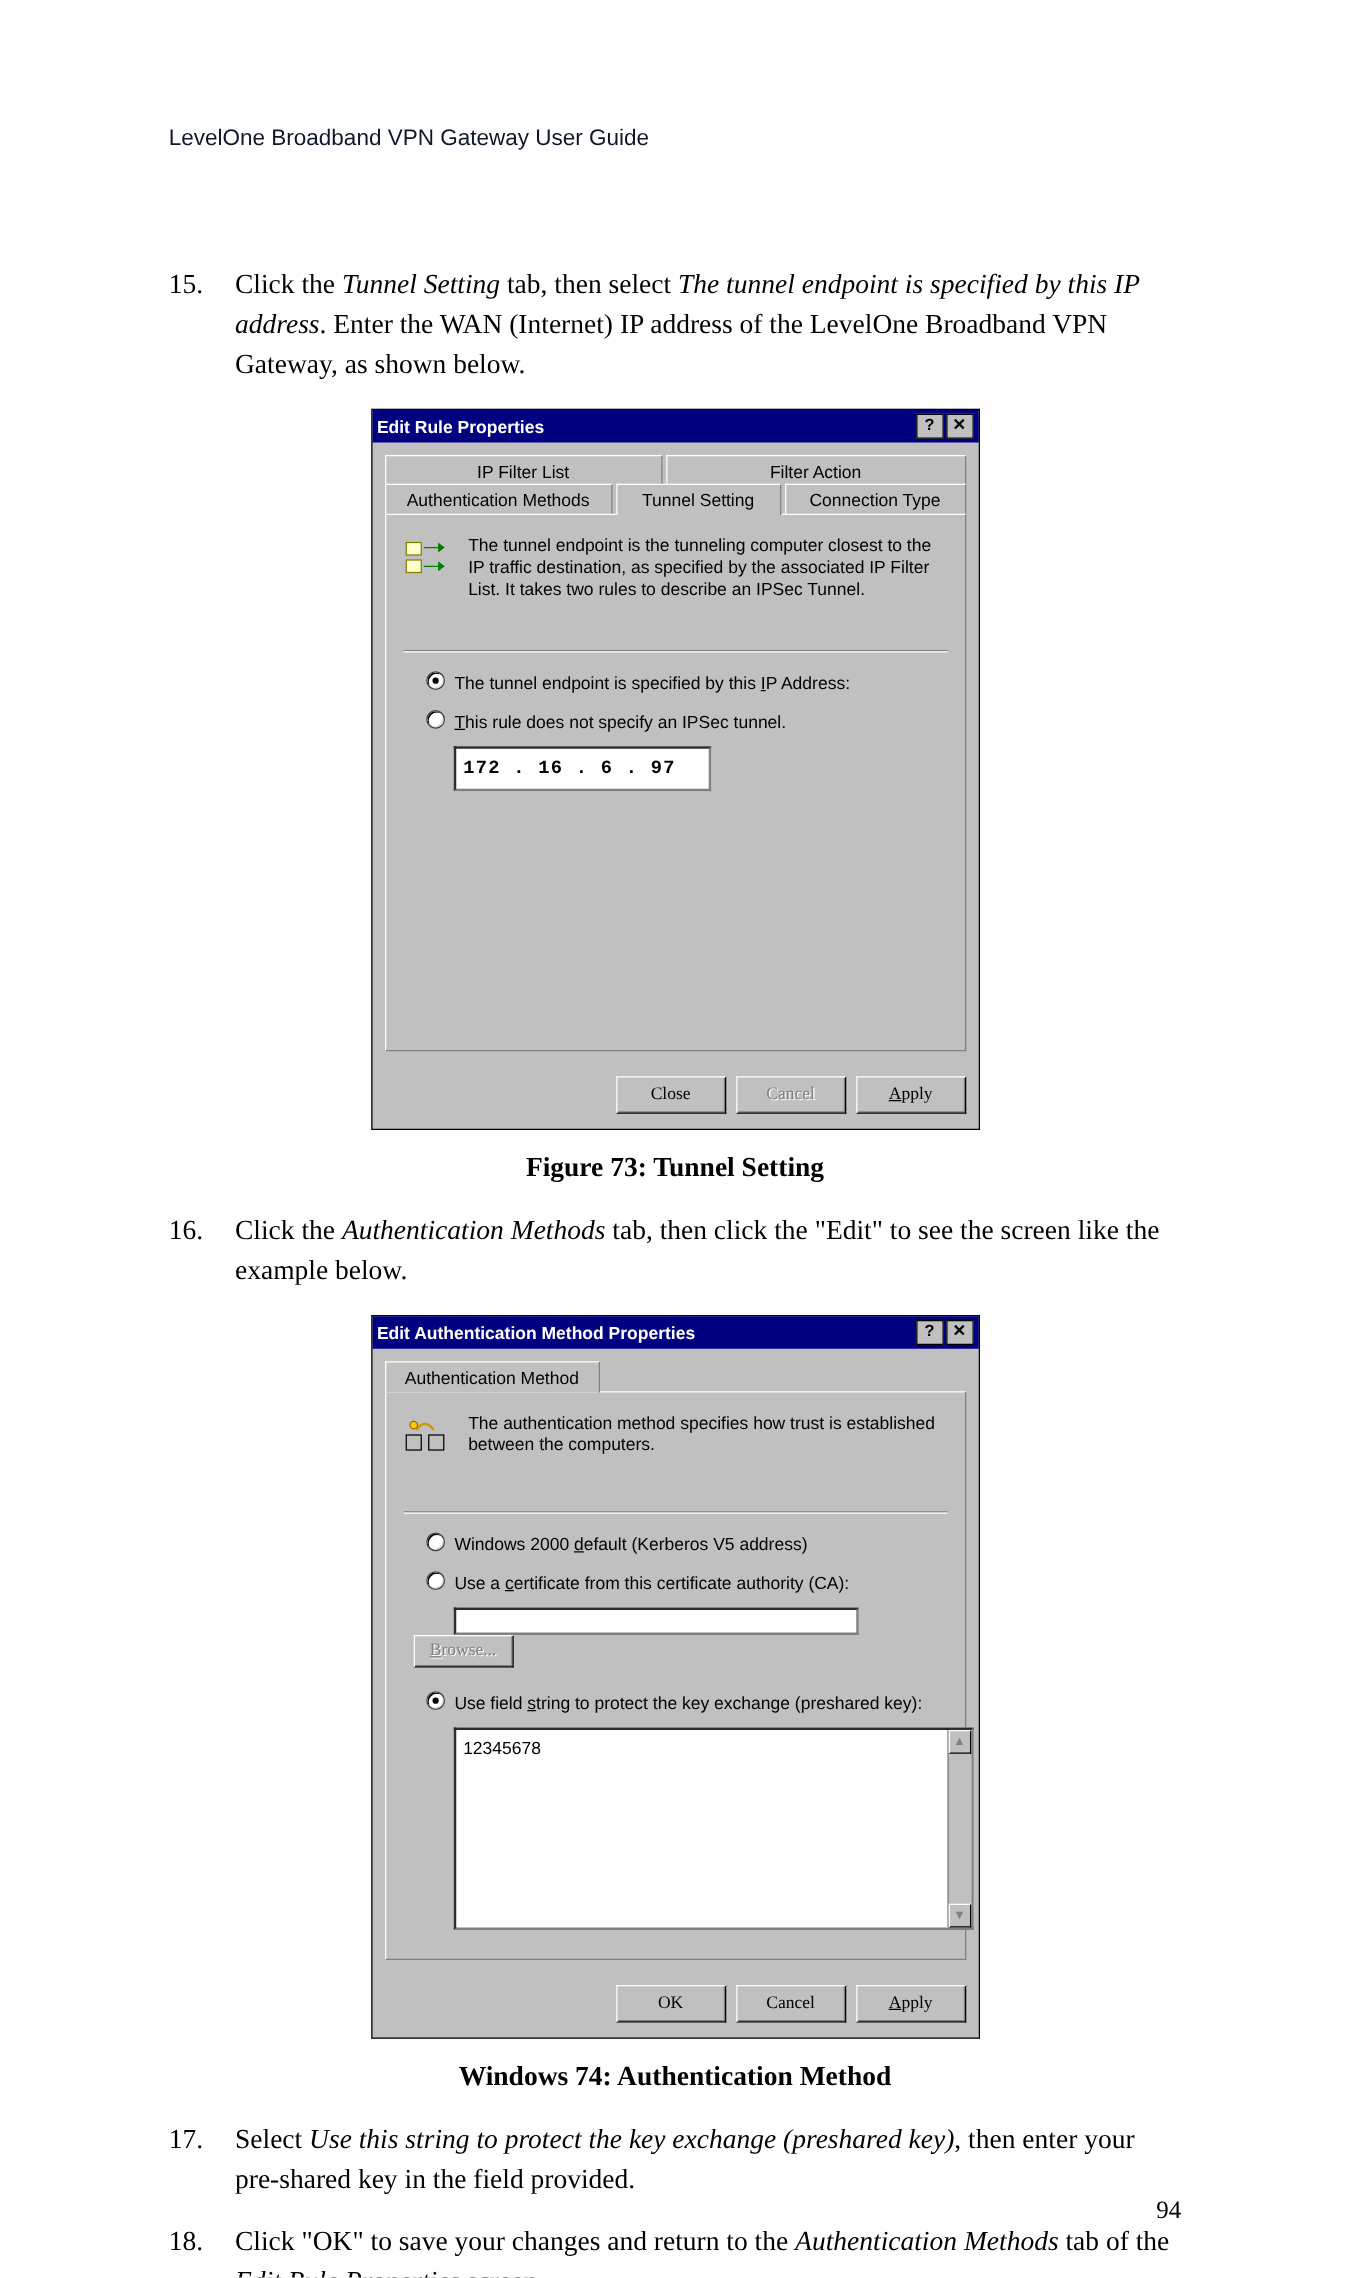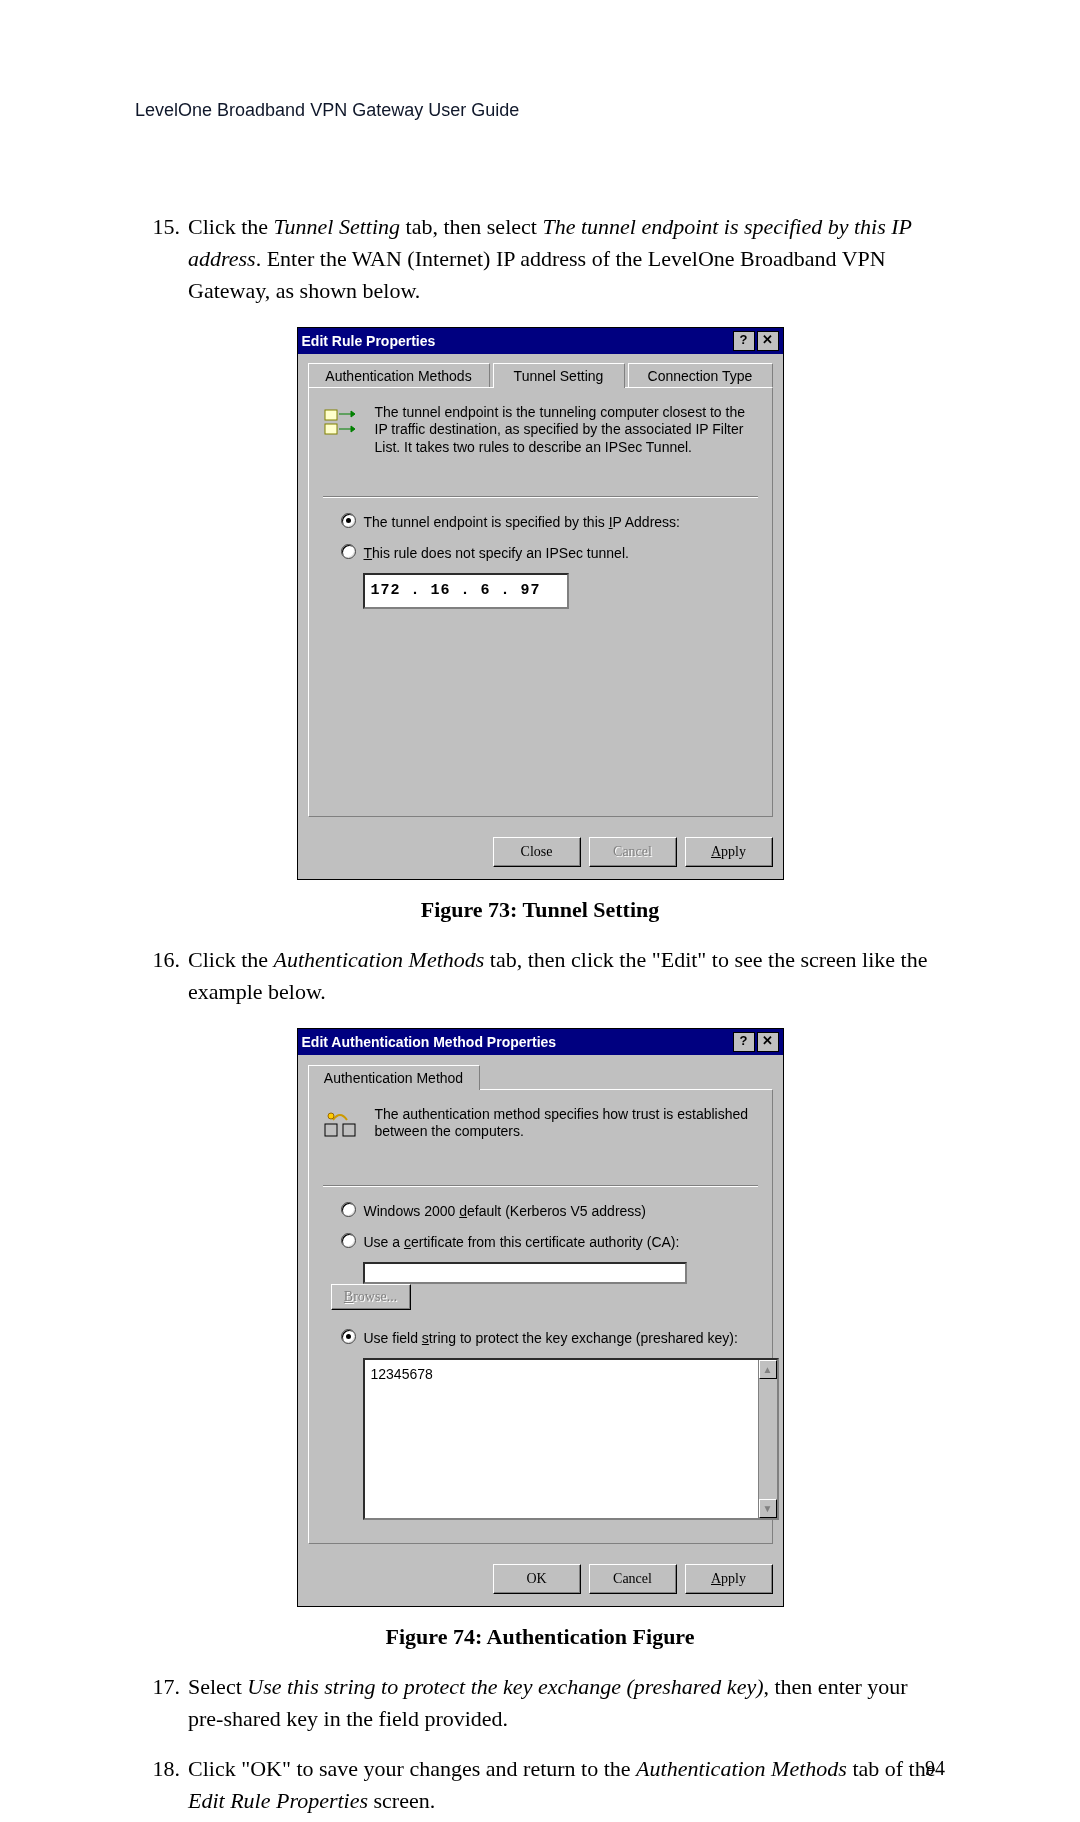--- a/index.html
+++ b/index.html
@@ -1,21 +1,21 @@
 <!DOCTYPE html>
 <html><head>
 <meta charset="utf-8">
 <style>
   body{margin:0;background:#fff;font-family:"Times New Roman",serif;color:#000}
   .page{width:1080px;height:1822px;margin:0 auto;padding:100px 135px 60px 135px;box-sizing:border-box;position:relative}
   .hdr{font-family:Arial,sans-serif;font-size:18px;color:#0f172a;margin-bottom:90px}
   .content{font-size:22px;line-height:1.45}
   ol.outer{list-style:none;margin:0;padding:0}
   ol.outer>li{display:flex;margin-bottom:18px}
-  .num{width:45px;flex-shrink:0;text-align:right;padding-right:8px}
+  .num{width:45px;flex-shrink:0;padding-right:8px}
   .li-body{flex:1}
   em{font-style:italic}
   .figbox{display:flex;justify-content:center;margin:20px 0 14px 0}
   .figcap{text-align:center;font-weight:700;font-family:"Times New Roman",serif;font-size:22px;margin:12px 0 18px 0}
   
   .win{width:485px;background:#c0c0c0;border:1px solid #000;font-family:Tahoma,Arial,sans-serif;font-size:14px;color:#000}
   .titlebar{background:#000080;color:#fff;font-weight:700;padding:3px 4px;display:flex;align-items:center}
   .titlebar .t{flex:1}
   .titlebar .tb-btn{width:20px;height:18px;margin-left:2px;background:#c0c0c0;border:1px solid #000;display:flex;align-items:center;justify-content:center;font-family:Arial;font-size:13px;font-weight:700;color:#000}
   .clientpad{padding:10px 10px 10px 10px}
@@ -73,20 +73,24 @@
     </ol>
 
     <div class="figbox">
       <div class="win">
         <div class="titlebar">
           <span class="t">Edit Rule Properties</span>
           <span class="tb-btn">?</span>
           <span class="tb-btn">✕</span>
         </div>
         <div class="clientpad">
+          <div class="tabsrow tabsrow1">
+            <div class="tab back t1">IP Filter List</div>
+            <div class="tab back t2">Filter Action</div>
+          </div>
           <div class="tabsrow tabsrow2">
             <div class="tab back t3">Authentication Methods</div>
             <div class="tab active t4">Tunnel Setting</div>
             <div class="tab back t5">Connection Type</div>
           </div>
           <div class="tabbody">
             <div class="info">
               <div class="icon">
                 <svg class="svgicon" viewBox="0 0 34 34">
                     <rect x="2" y="6" width="12" height="10" fill="#ffffcc" stroke="#808000"></rect>
@@ -185,21 +189,21 @@
         </div>
         <div class="btnrow">
           <div class="wbtn">OK</div>
           <div class="wbtn">Cancel</div>
           <div class="wbtn">
               <span><u>A</u><span>pply</span></span>
             </div>
         </div>
       </div>
     </div>
-    <div class="figcap">Figure 74: Authentication Figure</div>
+    <div class="figcap">Windows 74: Authentication Method</div>
 
     <ol class="outer">
       <li>
         <span class="num">17.</span>
         <span class="li-body">
           <span>Select </span><em>Use this string to protect the key exchange (preshared key)</em><span>, then enter your pre-shared key in the field provided.</span>
         </span>
       </li>
       <li>
         <span class="num">18.</span>

